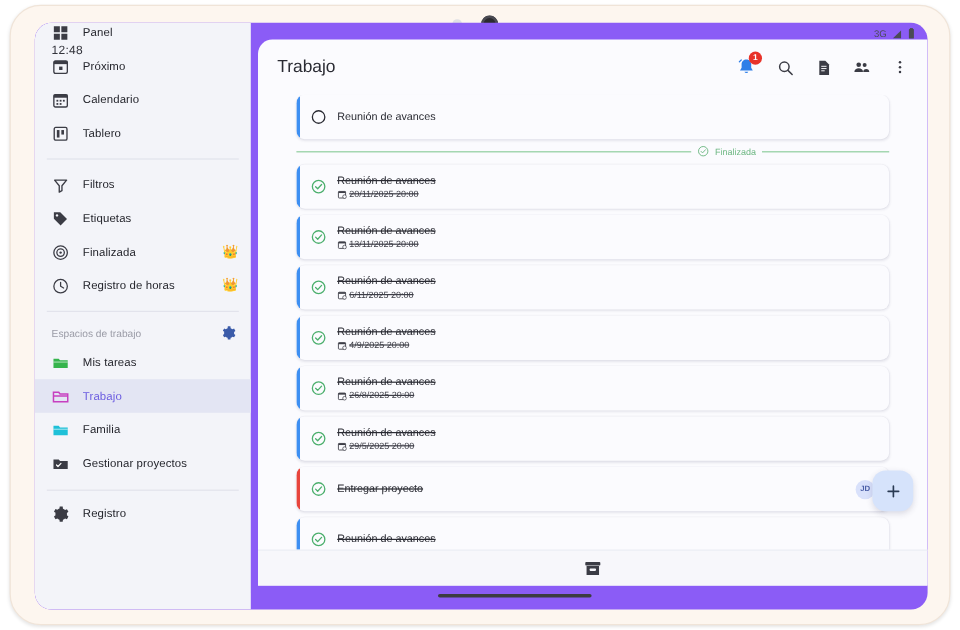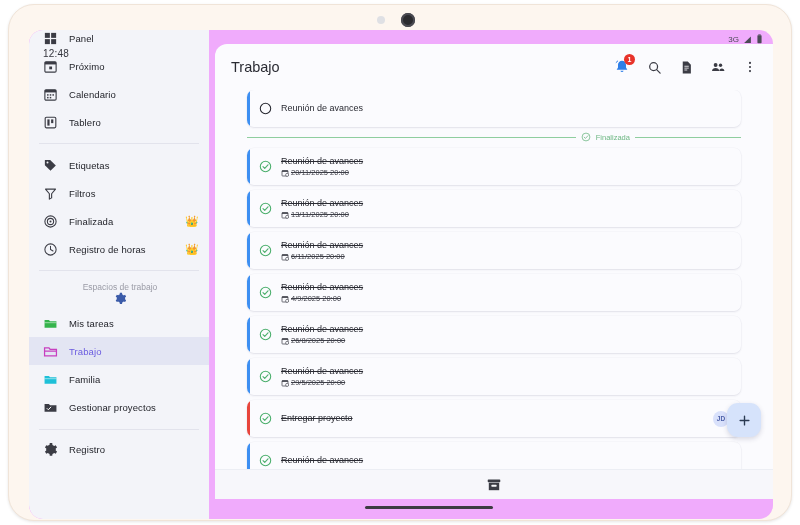--- a/index.html
+++ b/index.html
@@ -15,24 +15,24 @@
     position: absolute;
     left: 8px; top: 4px;
     width: 784px; height: 517px;
     border-radius: 26px;
     background: #fdf6ef;
     border: 1px solid #f0e4d8;
     box-shadow: 0 1px 3px rgba(0,0,0,.10);
   }
   #screen {
     position: absolute;
-    left: 20px; top: 25px;
+    left: 20px; top: 14px;
     width: 744px; height: 489px;
     border-radius: 14px;
-    background: #f0abfc;
+    background: #8b5cf6;
     overflow: hidden;
   }
   .cam-dot {
     position: absolute; border-radius: 50%;
   }
   #sensor-dot { left: 368px; top: 11px; width: 8px; height: 8px; background: #dfe0e4; }
   #camera-dot { left: 392px; top: 8px; width: 14px; height: 14px; background: #2b2b2f;
                 box-shadow: inset 0 0 0 2px #4a4a52; }
 
   
@@ -54,21 +54,20 @@
     white-space: nowrap; overflow: hidden; text-overflow: ellipsis;
     flex: 1;
   }
   .side-item.active { background: #e3e5f3; }
   .side-item.active .lbl { color: #6b5ce0; }
   .ico { width: 15px; height: 15px; flex: none; display: block; }
   .crown { font-size: 11px; color: #f5b301; line-height: 1; }
   .ws-header {
     display: flex; align-items: center; justify-content: space-between;
     padding: 6px 12px 4px 14px;
-    flex-direction: column;
   }
   .ws-header .lbl { font-size: 8.5px; color: #9a9ba6; }
   #clock-overlay {
     position: absolute; left: 14px; top: 18px;
     font-size: 10px; color: #33343c; font-weight: 400;
     letter-spacing: .2px; z-index: 6;
   }
   #panel-peek {
     position: absolute; left: 0; top: 0; width: 180px; height: 17px;
     overflow: hidden;
@@ -229,30 +228,30 @@
           </svg>
           <span class="lbl">Tablero</span>
         </div>
       </div>
 
       <div class="side-sep"></div>
 
       <div class="side-group">
         <div class="side-item">
           <svg class="ico" viewBox="0 0 24 24">
+            <path d="M4 5h16l-6.2 7.4V19l-3.6 2v-8.6z" fill="none" stroke="#3b3c45" stroke-width="1.8" stroke-linejoin="round"></path>
+          </svg>
+          <span class="lbl">Filtros</span>
+        </div>
+        <div class="side-item">
+          <svg class="ico" viewBox="0 0 24 24">
             <path d="M3 3h8.5l9 9-8.5 8.5-9-9z" fill="#3b3c45"></path>
             <circle cx="7.2" cy="7.2" r="1.6" fill="#f3f4f9"></circle>
           </svg>
           <span class="lbl">Etiquetas</span>
-        </div>
-        <div class="side-item">
-          <svg class="ico" viewBox="0 0 24 24">
-            <path d="M4 5h16l-6.2 7.4V19l-3.6 2v-8.6z" fill="none" stroke="#3b3c45" stroke-width="1.8" stroke-linejoin="round"></path>
-          </svg>
-          <span class="lbl">Filtros</span>
         </div>
         <div class="side-item">
           <svg class="ico" viewBox="0 0 24 24">
             <circle cx="12" cy="12" r="9" fill="none" stroke="#3b3c45" stroke-width="1.7"></circle>
             <circle cx="12" cy="12" r="5" fill="none" stroke="#3b3c45" stroke-width="1.7"></circle>
             <circle cx="12" cy="12" r="1.6" fill="#3b3c45"></circle>
           </svg>
           <span class="lbl">Finalizada</span>
           <span class="crown">👑</span>
         </div>

